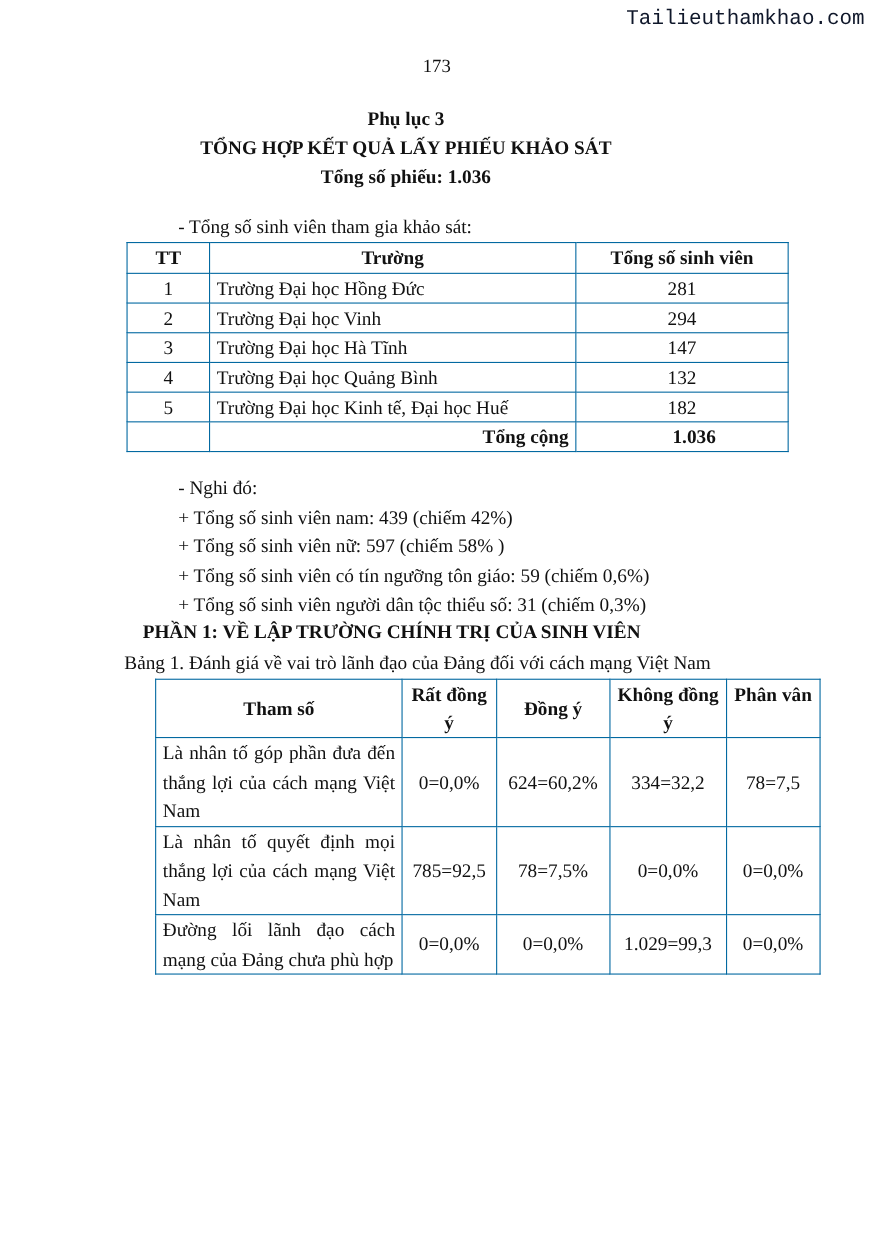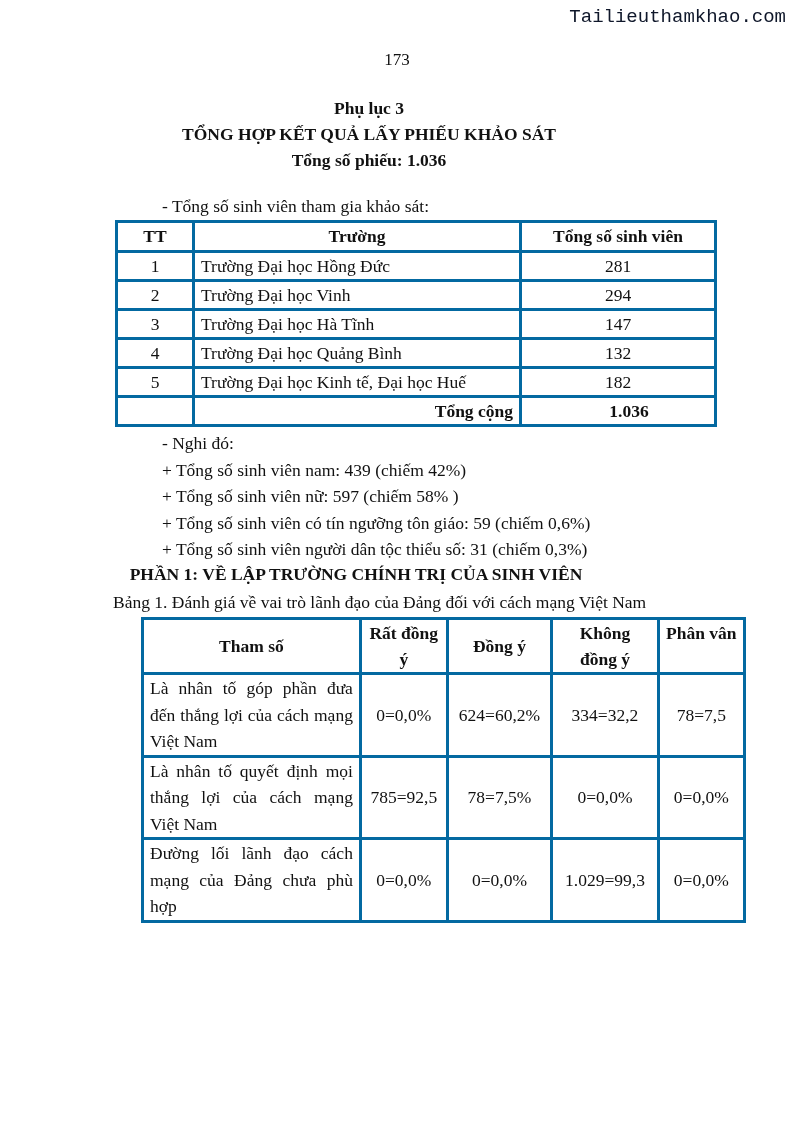--- a/index.html
+++ b/index.html
@@ -8,21 +8,21 @@
     font-family: "Liberation Serif", serif; color: #111;
   }
   .watermark {
     position: absolute; top: 6px; right: 8px;
     font-family: Liberation Mono, monospace; font-size: 19px; color: #0f172a;
   }
   .page-number { position: absolute; top: 50px; left: 0; width: 794px; text-align: center; font-size: 17px; }
   .title-block { position: absolute; top: 95px; left: 0; width: 714px; text-align: center; font-weight: bold; font-size: 17.5px; line-height: 26px; margin-left: 12px; }
   .para { position: absolute; left: 162px; font-size: 17.5px; line-height: 26.5px; }
   table { border-collapse: collapse; position: absolute; font-size: 17.5px; }
-  td, th { border: 3px solid #0369a1; padding: 0 6px; }
+  td, th { border: 1px solid #0369a1; padding: 0 6px; }
   #t1 { left: 115px; top: 220px; width: 602px; }
   #t1 th { font-weight: bold; height: 27px; }
   #t1 td { height: 26px; }
   .c { text-align: center; }
   .r { text-align: right; }
   .b { font-weight: bold; padding-left: 28px; }
   .section { position: absolute; top: 564px; left: 0; width: 712px; text-align: center; font-weight: bold; font-size: 17.5px; }
   .caption { position: absolute; top: 592px; left: 113px; font-weight: normal; font-size: 17.5px; white-space: nowrap; }
   #t2 { left: 113px; top: 617px; width: 605px; margin-left: 28px; }
   #t2 th { font-weight: bold; line-height: 26px; vertical-align: middle; }

